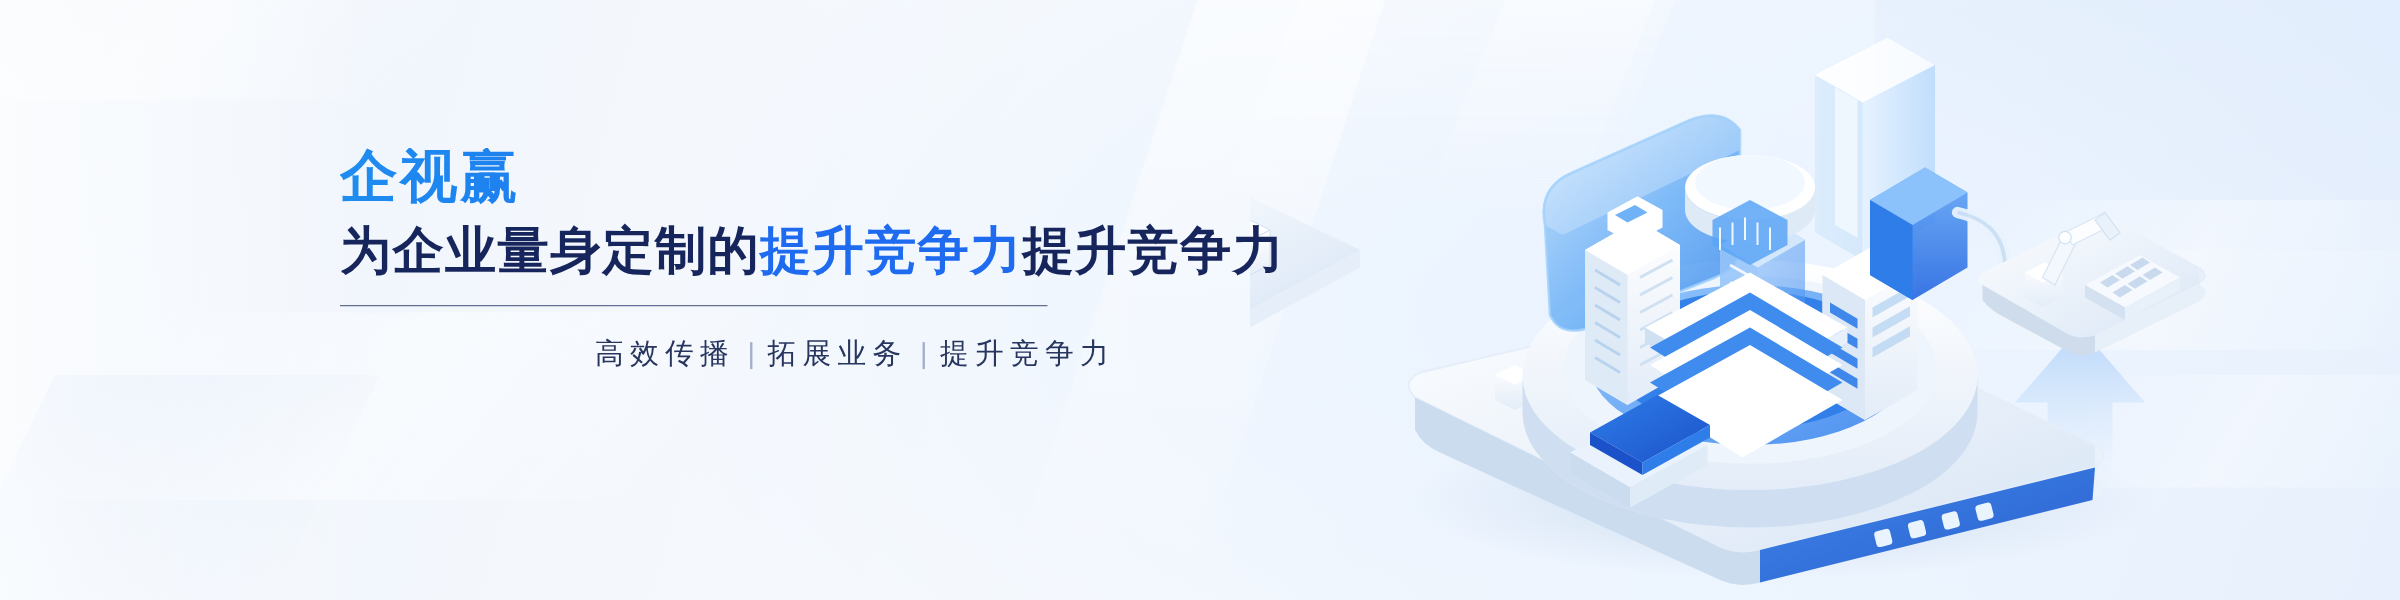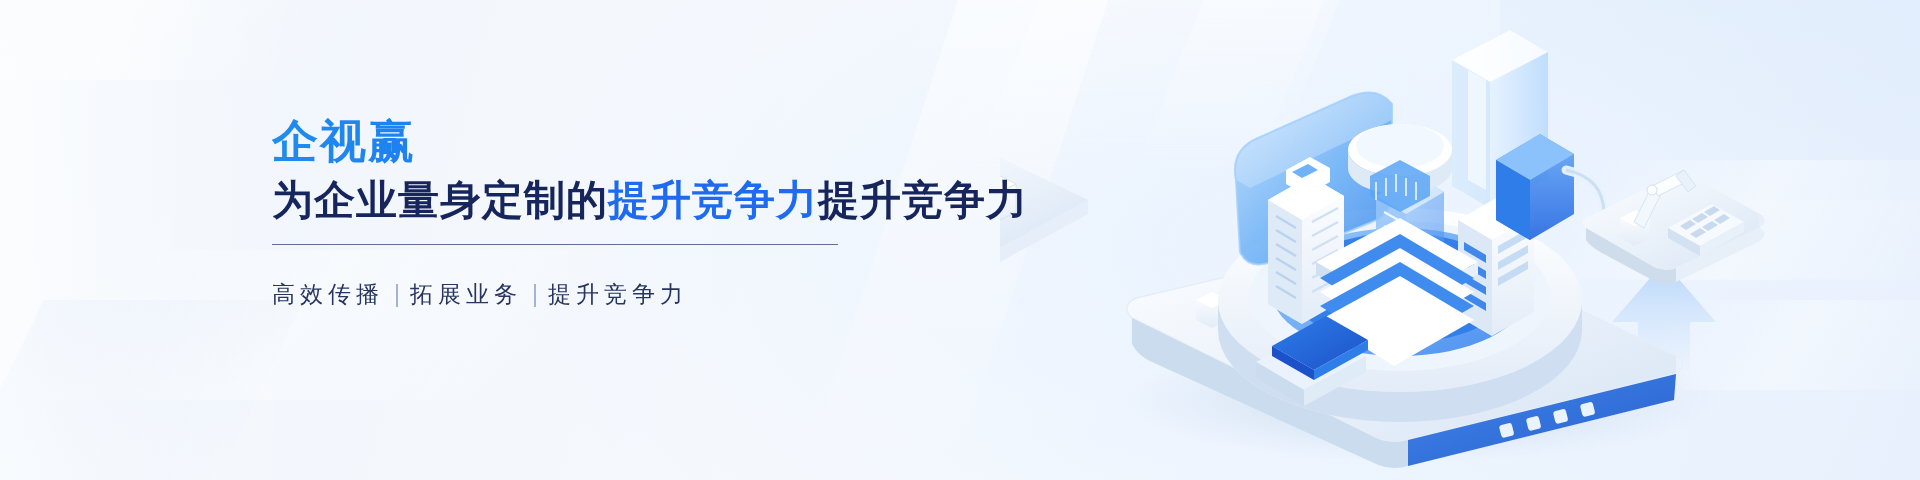--- a/index.html
+++ b/index.html
@@ -39,22 +39,22 @@
     -webkit-background-clip:text;background-clip:text;color:transparent;
     margin:0 0 14px 0;white-space:nowrap;
   }
   .headline{
     font-size:41px;line-height:1.12;font-weight:700;letter-spacing:1px;
     color:#16255c;margin:0;white-space:nowrap;
   }
   .headline .hl{color:#1e6bf0;}
   .divider{margin-top:20px;width:566px;height:1px;background:#2a3a6b;opacity:.72;}
   .tagline{
-    margin-top:38px;font-size:23px;line-height:1;color:#27355f;
-    letter-spacing:5px;white-space:nowrap;font-weight:400;
+    margin-top:26px;font-size:23px;line-height:1;color:#27355f;
+    letter-spacing:5px;white-space:nowrap;font-weight:400;text-align:right;
   }
   .tagline .sep{color:#9fb0cc;letter-spacing:0;margin:0 10px;font-weight:300;}
 
   
   .art{position:absolute;left:1000px;top:0;width:920px;height:480px;}
   .art svg{display:block;width:920px;height:480px;}
 </style>
 </head>
 <body>
 

